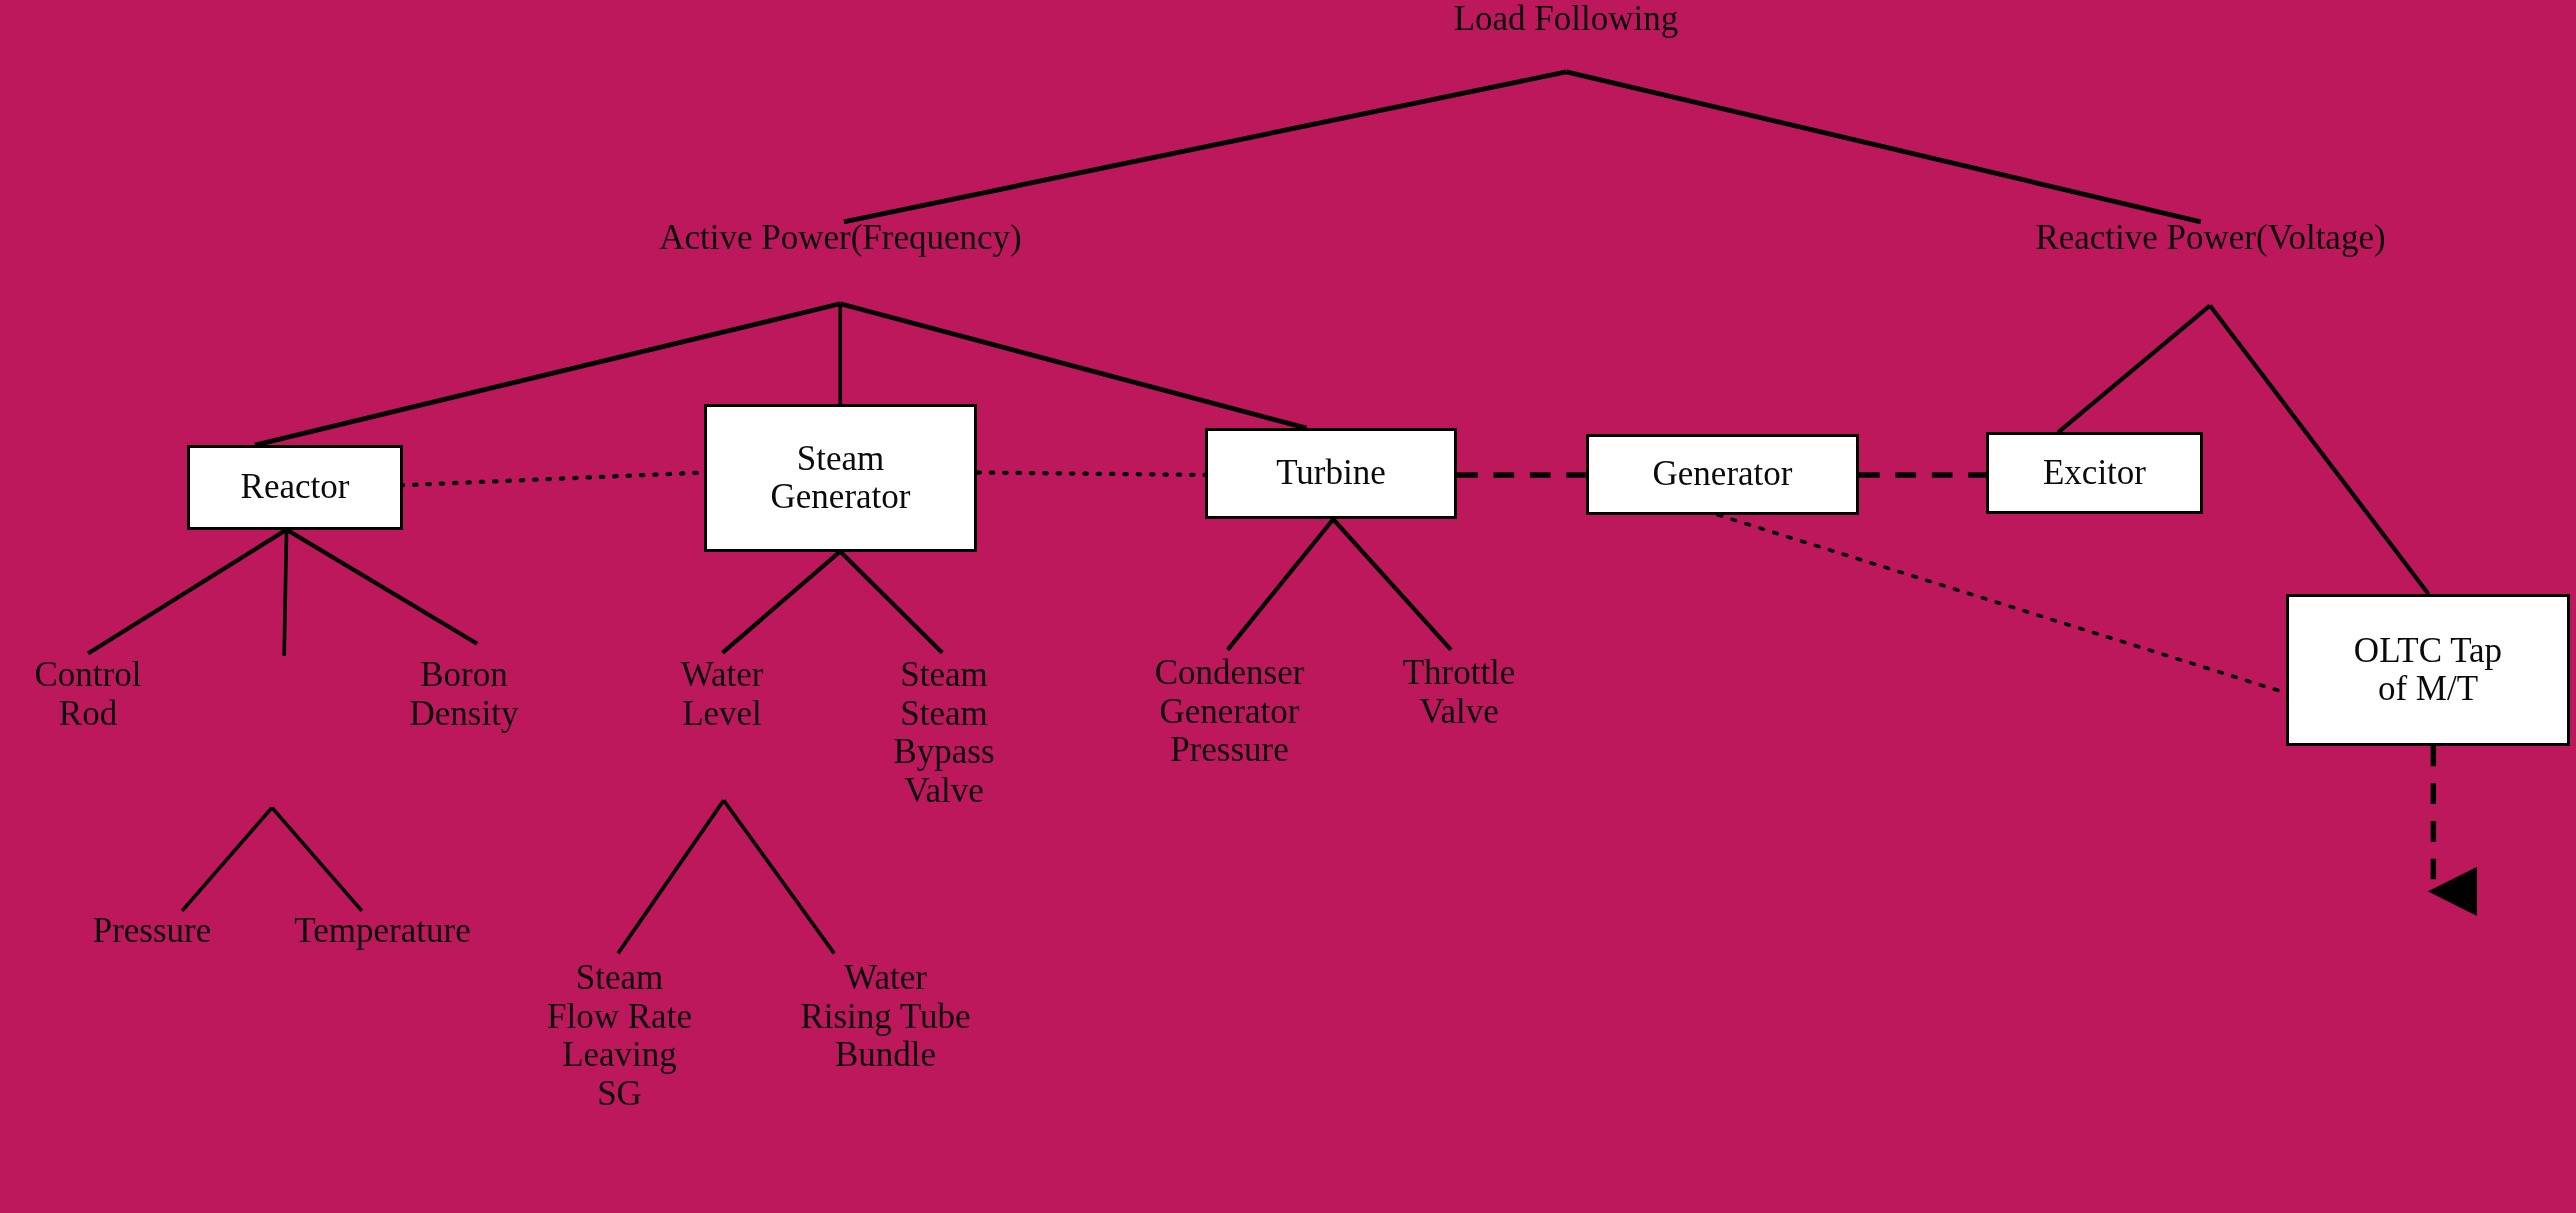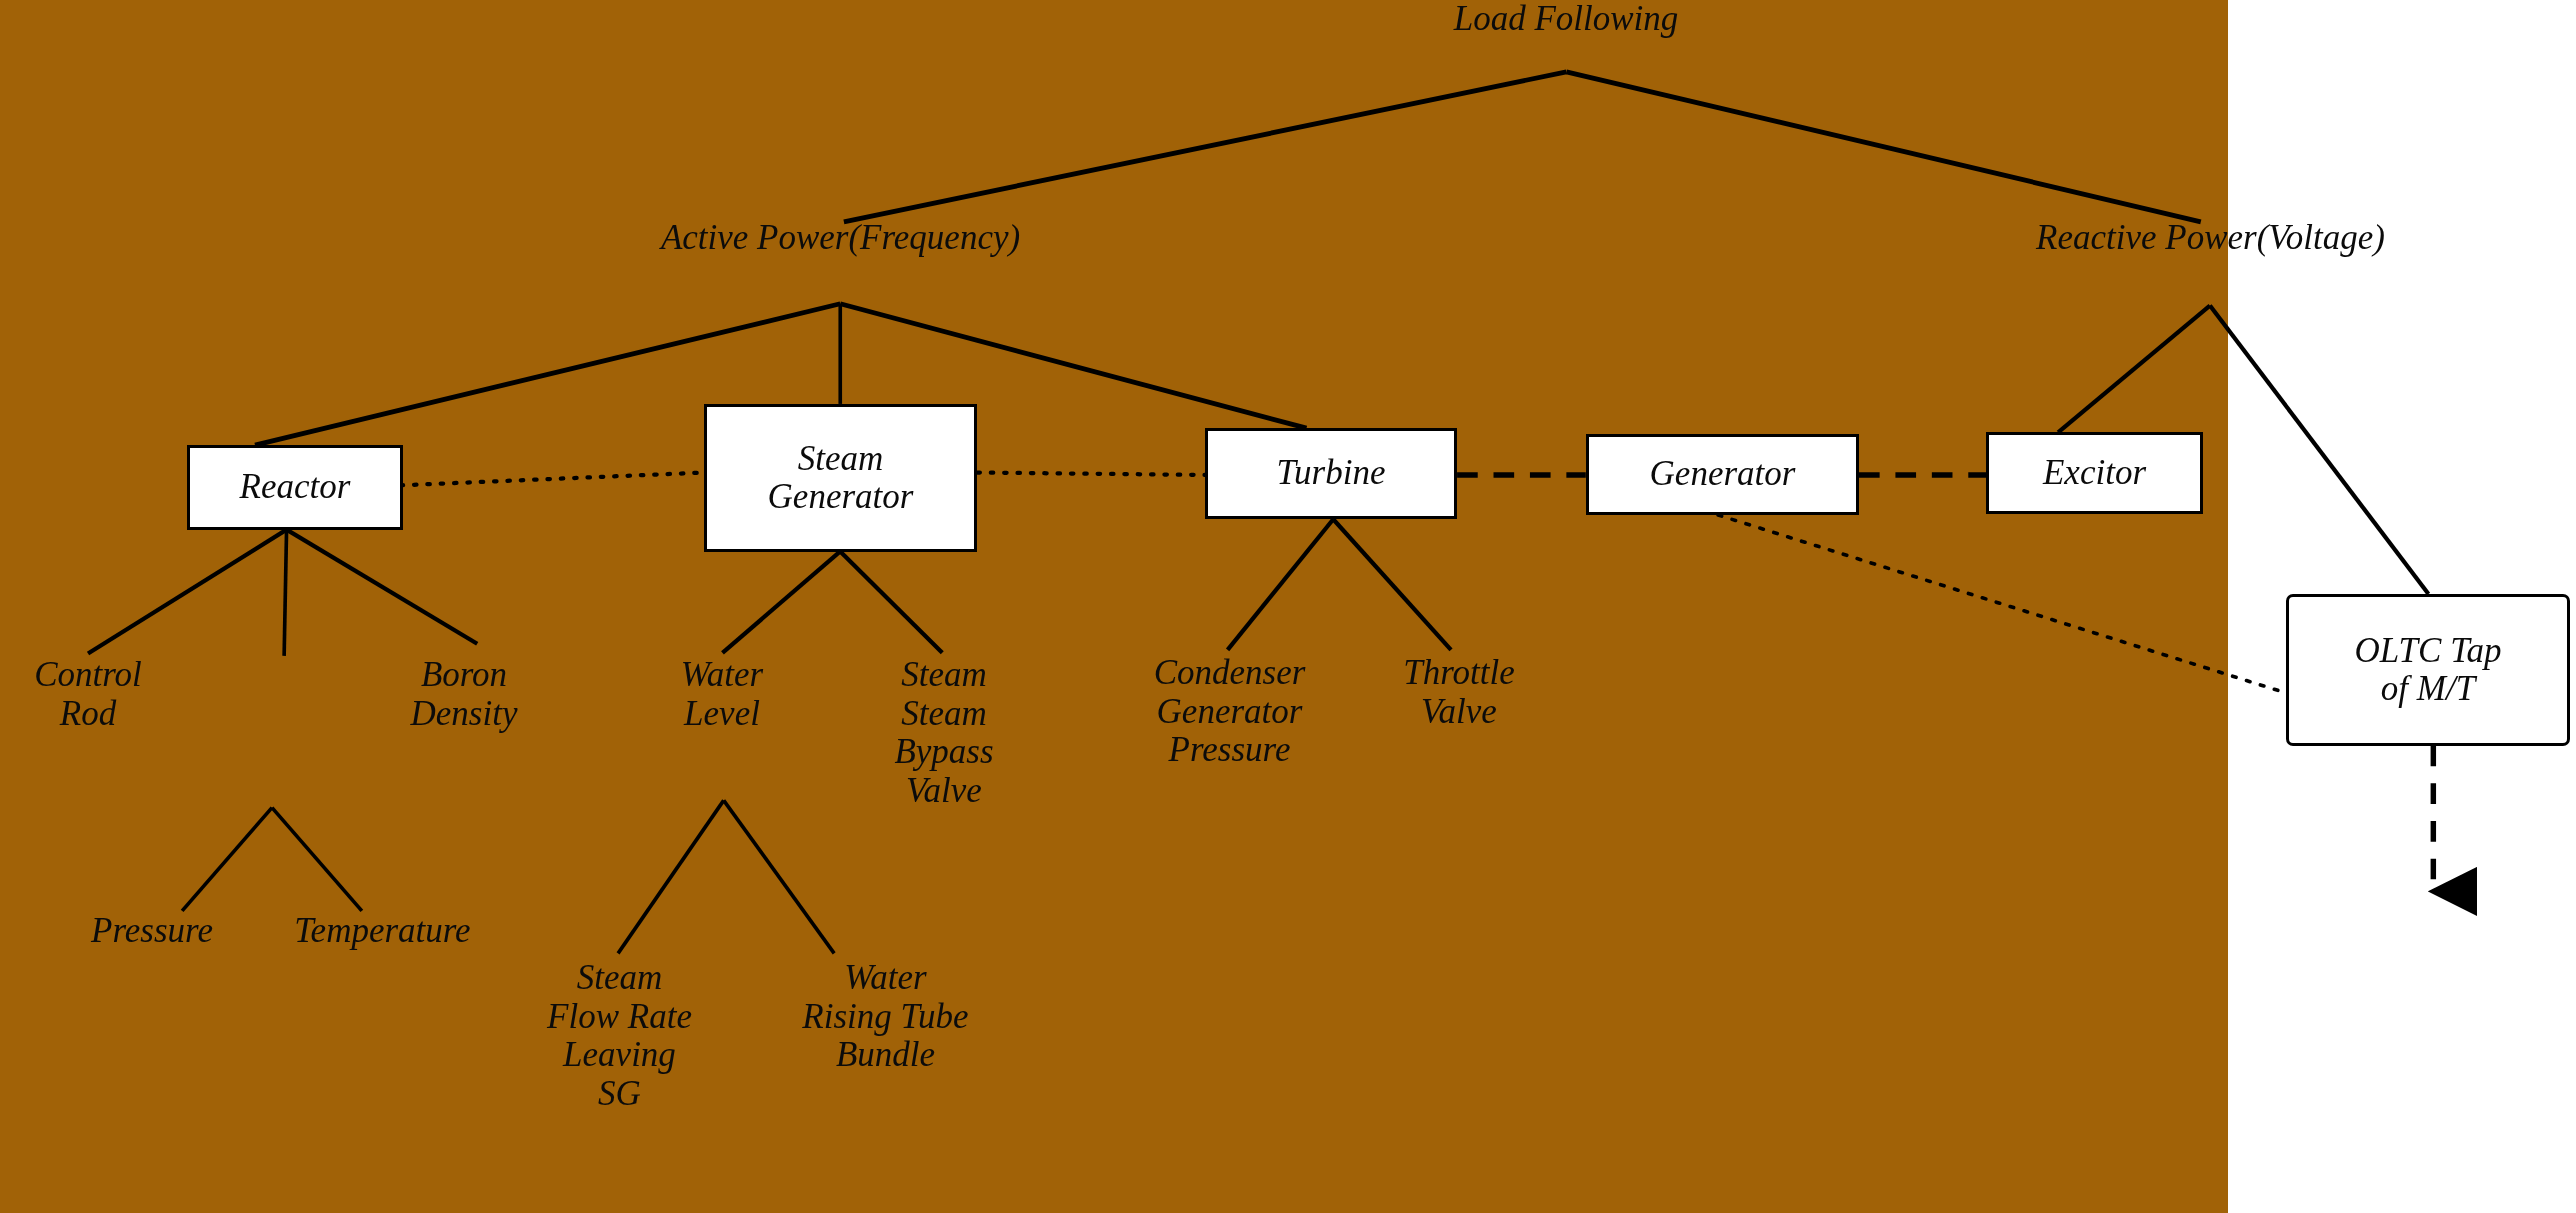--- a/index.html
+++ b/index.html
@@ -1,18 +1,18 @@
 <!DOCTYPE html>
 <html style="font-size:9.7px"><head>
 <meta charset="utf-8">
 <style>
   html,body{margin:0;padding:0;background:#ffffff;}
   body{width:2576px;height:1214px;overflow:hidden;
        font-family:"Liberation Serif","DejaVu Serif",serif;color:#000;}
-  #diagram{position:relative;width:2228px;height:1214px;background:#a16207;font-style:italic;}
+  #diagram{position:relative;width:2576px;height:1214px;background:#be185d;}
   svg.edges{position:absolute;left:0;top:0;width:2576px;height:1214px;overflow:visible;}
   .node{position:absolute;text-align:center;line-height:1.10;color:#0b0b0b;
         font-family:"Liberation Serif","DejaVu Serif",serif;}
   .plain{font-size:35px;}
   .boxed{border:3px solid #000;background:#fff;display:flex;align-items:center;
          justify-content:center;font-size:35px;box-sizing:border-box;}
   .ttl{font-size:35px;}
 </style>
 </head>
 <body>
@@ -133,21 +133,21 @@
   </div>
 
   <div class="node boxed" style="left:1586px;top:434px;width:273px;height:81px;">
     <span>Generator</span>
   </div>
 
   <div class="node boxed" style="left:1986px;top:432px;width:217px;height:82px;">
     <span>Excitor</span>
   </div>
 
-  <div class="node boxed" style="left:2286px;top:594px;width:284px;height:152px;flex-direction:column;border-radius:7px;">
+  <div class="node boxed" style="left:2286px;top:594px;width:284px;height:152px;flex-direction:column;">
     <span>OLTC Tap</span>
     <span>of M/T</span>
   </div>
 
   <div class="node plain" style="left:0px;top:656px;width:176px;">
     <div>Control</div>
     <div>Rod</div>
   </div>
 
 

